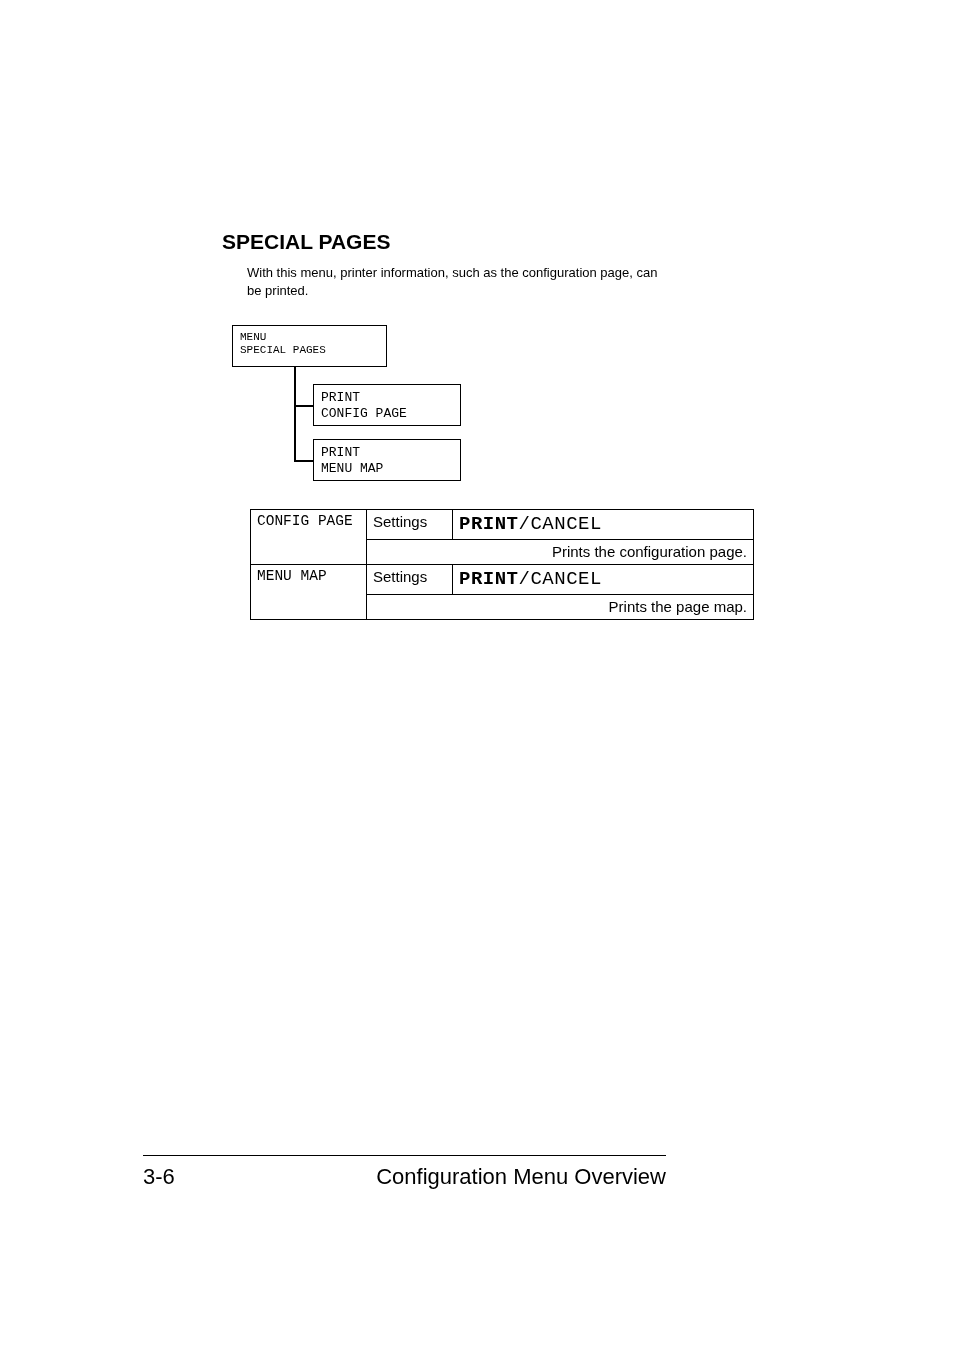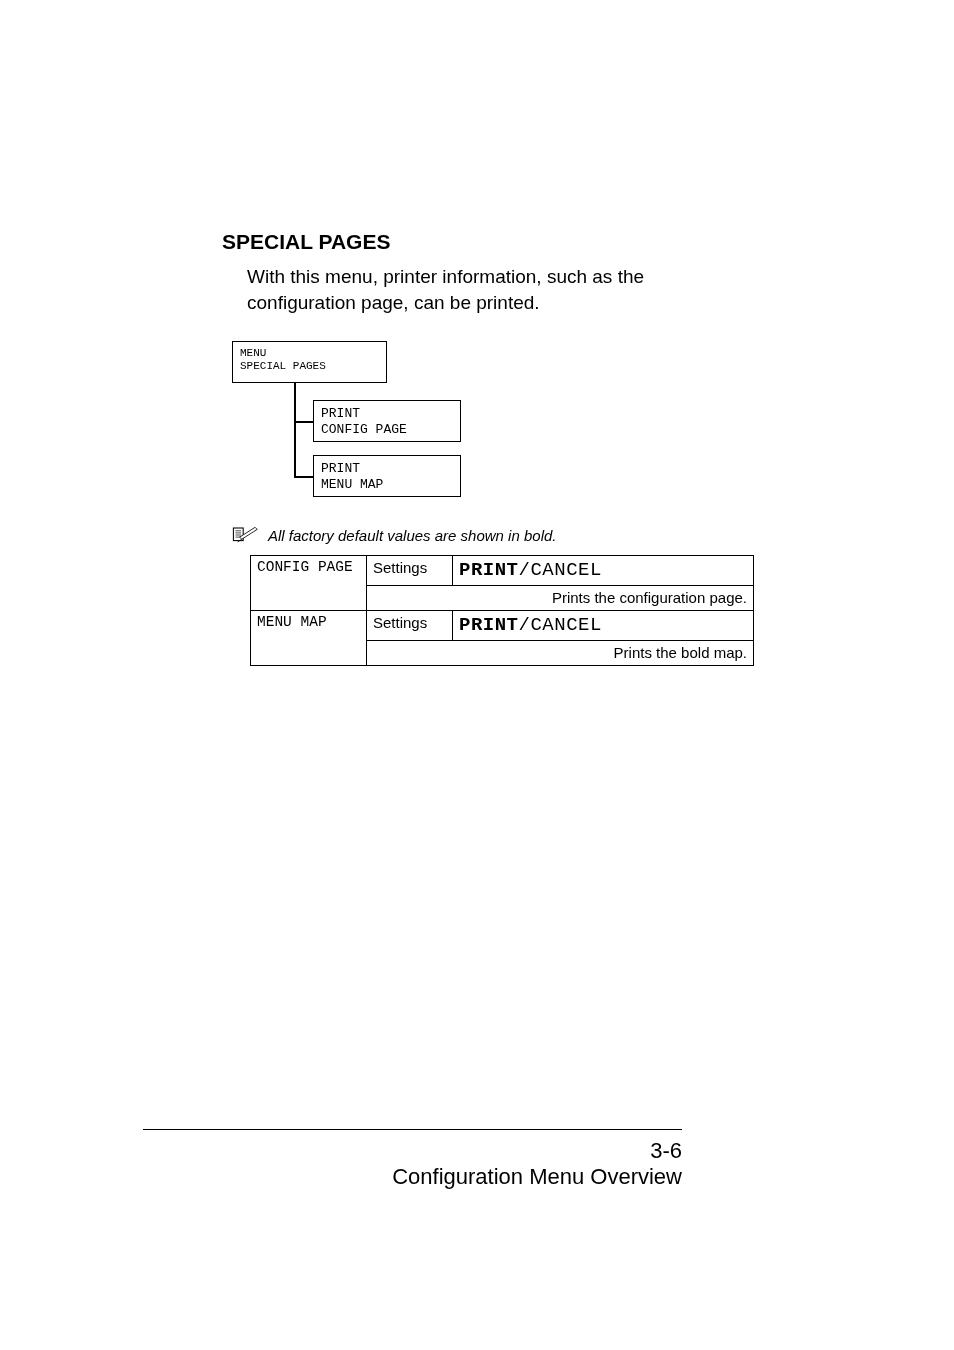--- a/index.html
+++ b/index.html
@@ -21,21 +21,21 @@
       height: 1350px;
       padding: 230px 180px 64px 222px;
     }
     .heading {
       font-size: 21px;
       font-weight: bold;
       margin-bottom: 10px;
       font-family: Arial, Helvetica, sans-serif;
     }
     .intro {
-      font-size: 19px;
+      font-size: 13px;
       line-height: 1.35;
       margin-left: 25px;
       margin-bottom: 26px;
       font-family: Arial, Helvetica, sans-serif;
     }
     
     .tree-area {
       position: relative;
       height: 160px;
       margin-bottom: 24px;
@@ -124,30 +124,29 @@
     }
     td.col-vals .bold { font-weight: bold; }
     td.col-desc {
       font-family: Arial, Helvetica, sans-serif;
       text-align: right;
     }
     
     .footer {
       position: absolute;
       left: 143px;
-      right: 172px;
+      right: 188px;
       bottom: 160px;
       border-top: 1.5px solid #000;
       padding-top: 8px;
       display: flex;
       justify-content: space-between;
       align-items: flex-end;
       font-size: 22px;
       font-family: Arial, Helvetica, sans-serif;
-      flex-direction: column;
     }
     .footer .pgnum { font-size: 22px; }
     .footer .pgtitle { font-size: 22px; }
   </style>
 </head>
 <body>
 
 <div class="page">
 
   <h2 class="heading">SPECIAL PAGES</h2>
@@ -165,53 +164,39 @@
     </div>
     <div class="tree-child c2">
       <div>PRINT</div>
       <div>MENU MAP</div>
     </div>
     <div class="tree-conn trunk-v"></div>
     <div class="tree-conn c1-h"></div>
     <div class="tree-conn c2-h"></div>
   </div>
 
-  <div class="note-row">
-    <span class="note-icon">
-      <svg viewBox="0 0 40 28" width="28" height="20">
-        <rect x="2" y="4" width="14" height="18" fill="none" stroke="#000" stroke-width="1.5"></rect>
-        <line x1="5" y1="8" x2="13" y2="8" stroke="#000" stroke-width="1"></line>
-        <line x1="5" y1="11" x2="13" y2="11" stroke="#000" stroke-width="1"></line>
-        <line x1="5" y1="14" x2="13" y2="14" stroke="#000" stroke-width="1"></line>
-        <line x1="5" y1="17" x2="13" y2="17" stroke="#000" stroke-width="1"></line>
-        <path d="M 14 20 L 36 6 L 33 3 L 11 17 Z" fill="#fff" stroke="#000" stroke-width="1.2"></path>
-        <line x1="8" y1="24" x2="14" y2="20" stroke="#000" stroke-width="1.2"></line>
-      </svg>
-    </span>
-    <span class="note-text">All factory default values are shown in bold.</span>
-  </div>
 
   <div class="tbl-area">
     <table class="maint">
       <tbody>
           <tr>
         <td class="col-name" rowspan="2">CONFIG PAGE</td>
         <td class="col-setlbl">Settings</td>
         <td class="col-vals"><span class="bold">PRINT</span><span>/</span><span>CANCEL</span></td>
       </tr>
       <tr>
         <td class="col-desc" colspan="2">Prints the configuration page.</td>
       </tr>
       <tr>
         <td class="col-name" rowspan="2">MENU MAP</td>
         <td class="col-setlbl">Settings</td>
         <td class="col-vals"><span class="bold">PRINT</span><span>/</span><span>CANCEL</span></td>
       </tr>
       <tr>
-        <td class="col-desc" colspan="2">Prints the bold map.</td>
+        <td class="col-desc" colspan="2">Prints the page map.</td>
       </tr>
     </tbody>
       </table>
   </div>
 
   <div class="footer">
     <span class="pgnum">3-6</span>
     <span class="pgtitle">Configuration Menu Overview</span>
   </div>
 

